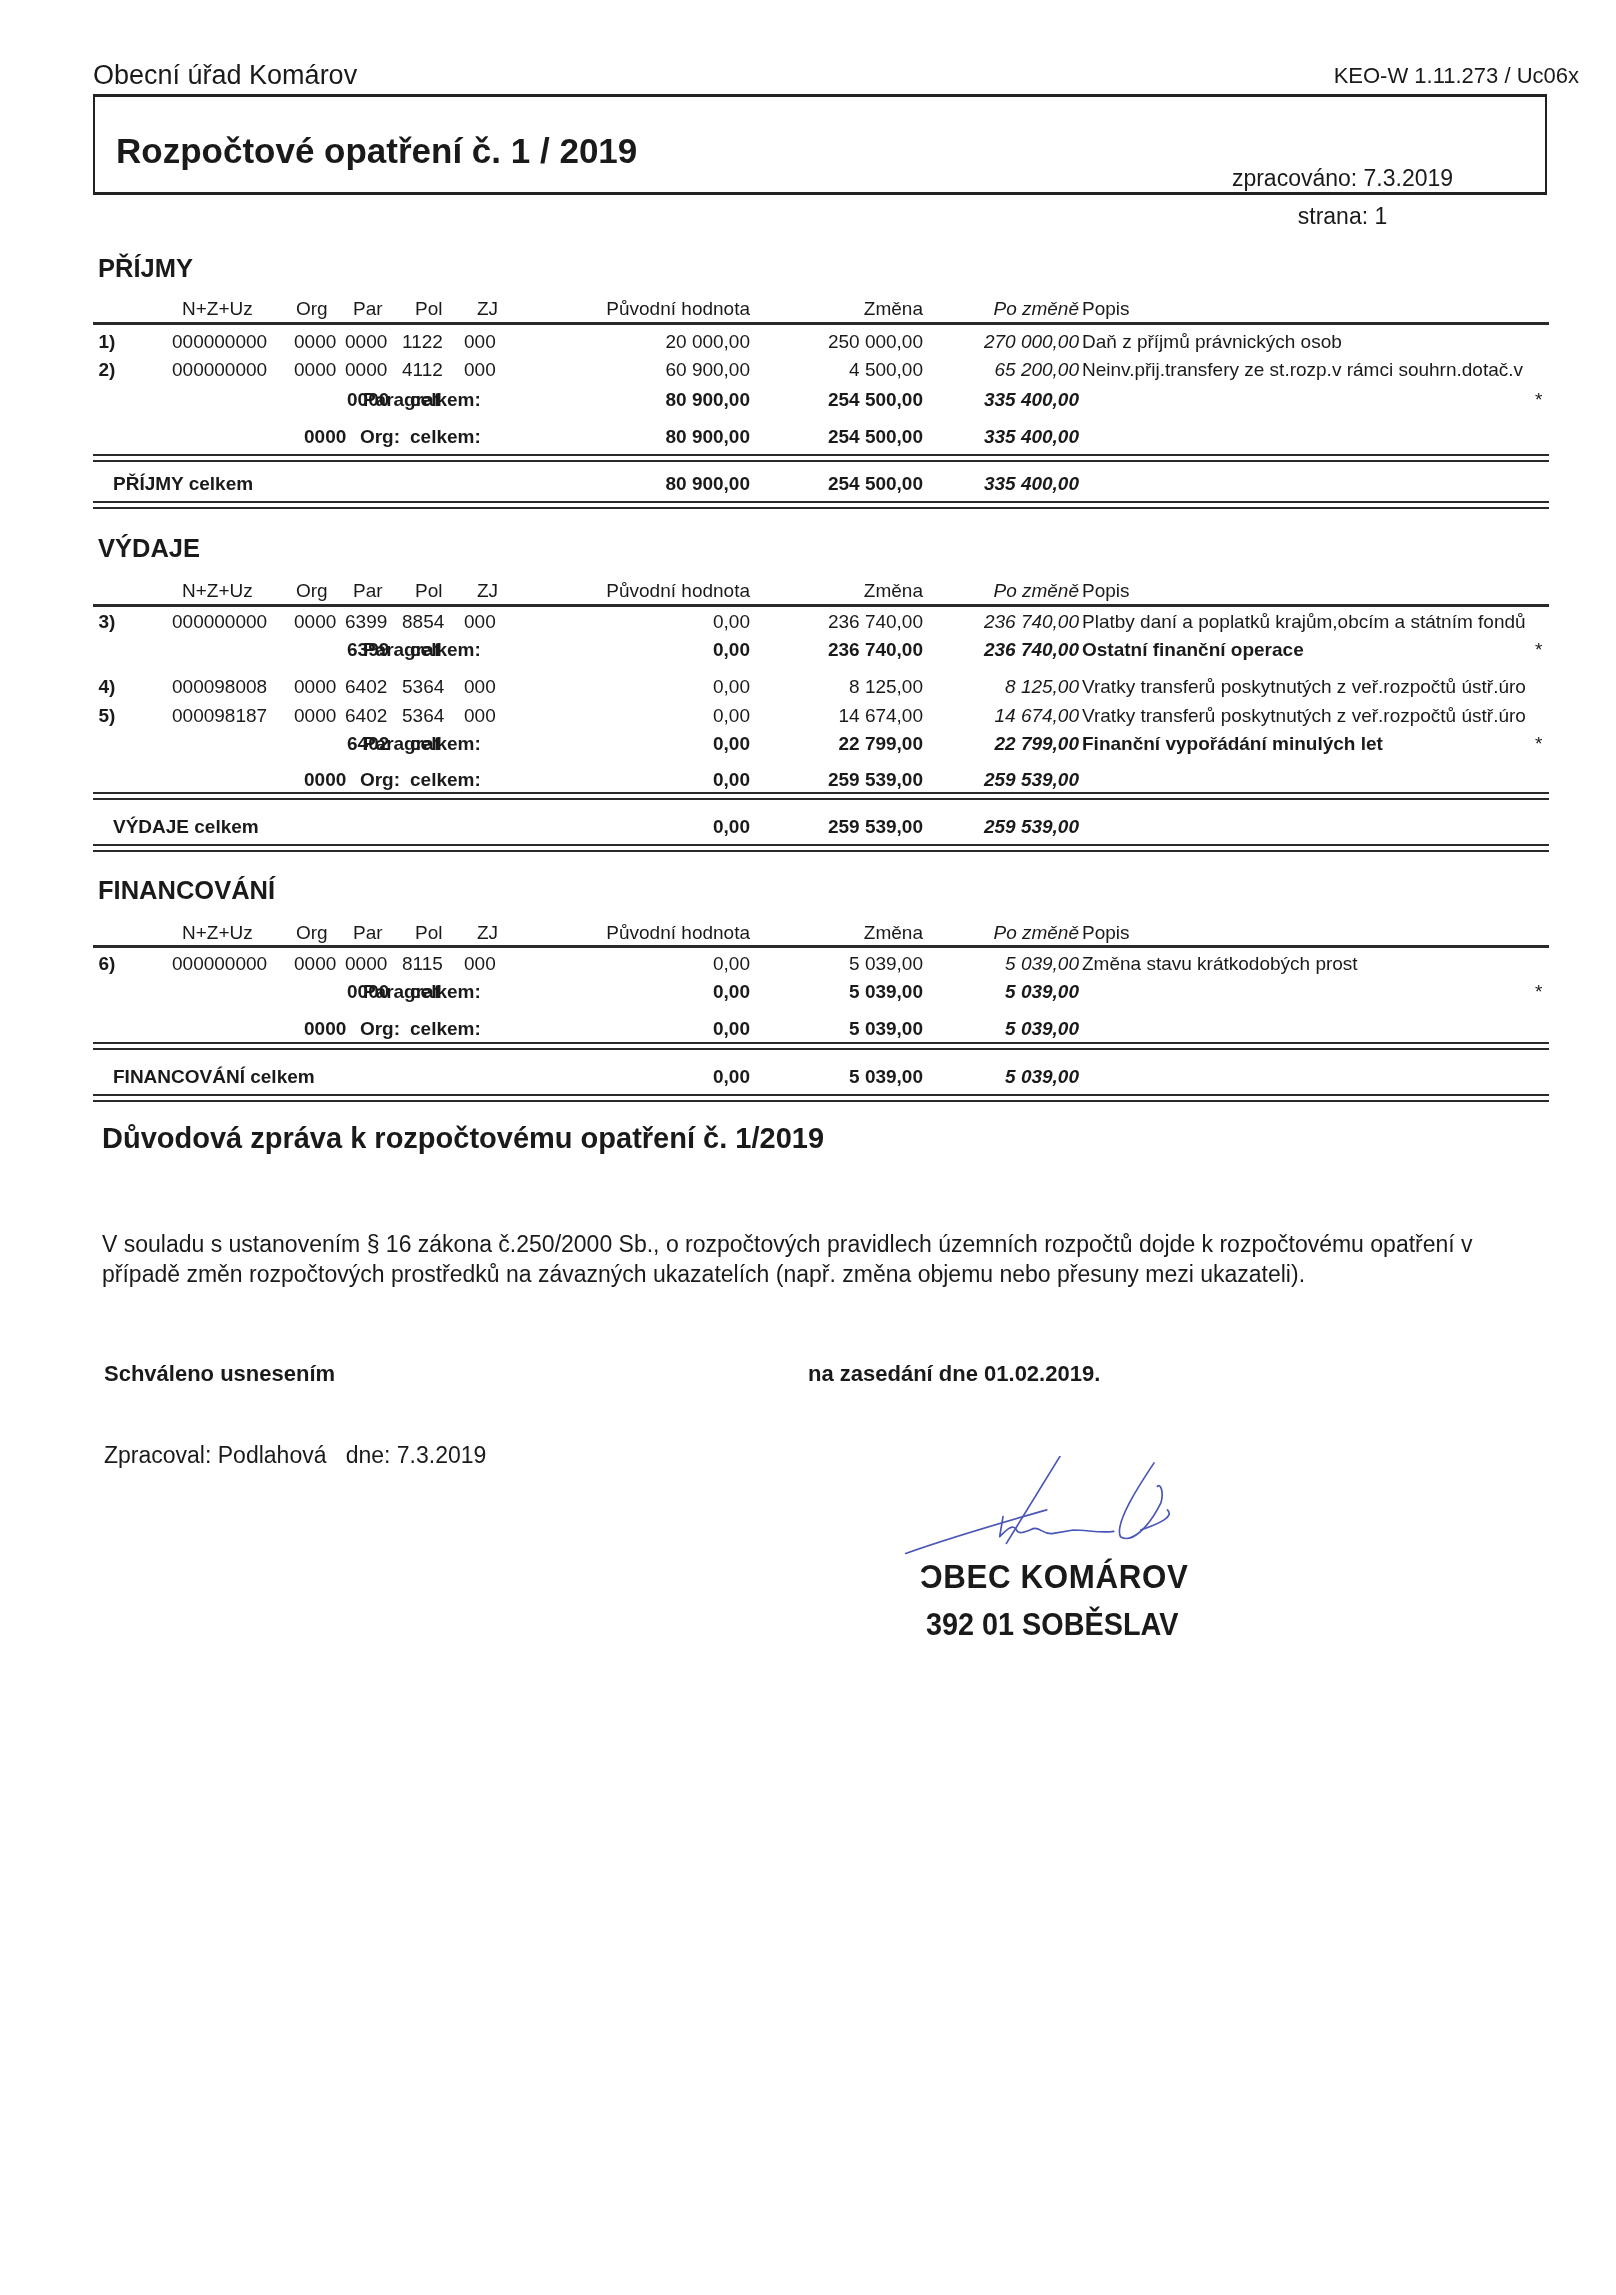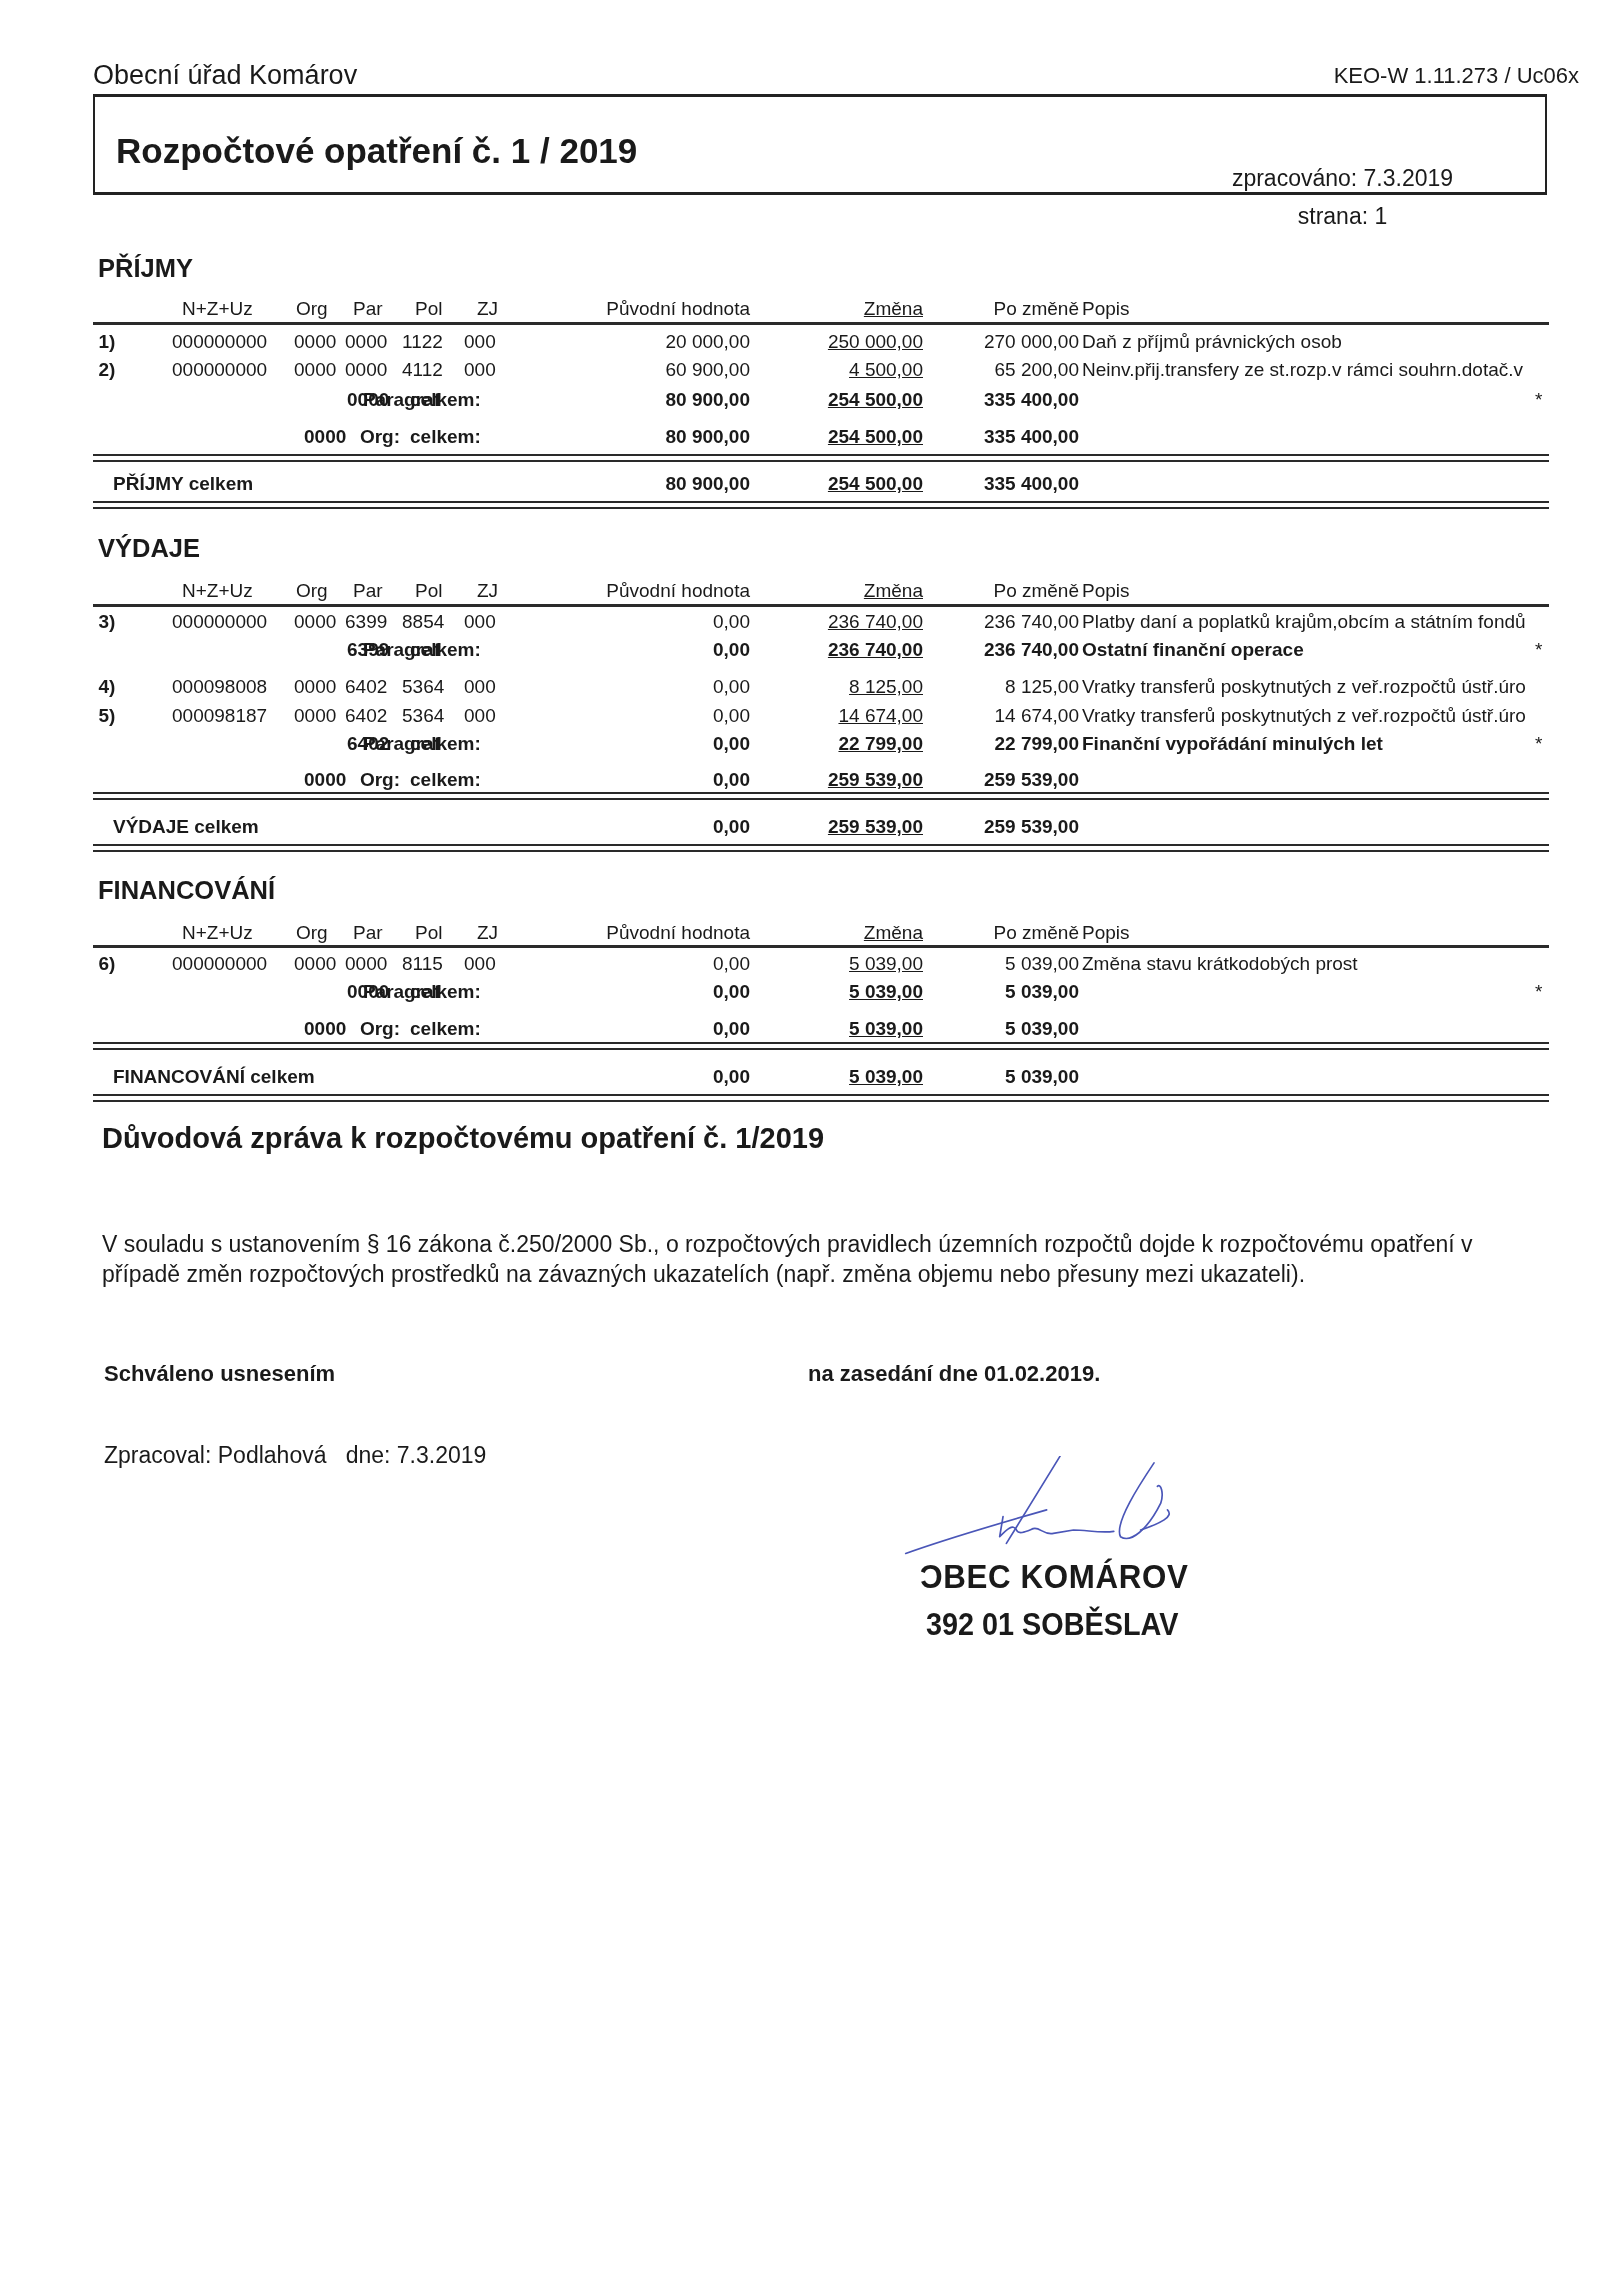--- a/index.html
+++ b/index.html
@@ -17,22 +17,22 @@
   .row { position: absolute; left: 93px; width: 1456px; height: 29.5px; font-size: 19px; }
   .row span { position: absolute; top: 0; white-space: nowrap; }
   .b { font-weight: bold; }
   .c-num { left: 5.4px; }
   .c-nzu { left: 79px; }
   .c-org { left: 201px; }
   .c-par { left: 252px; }
   .c-pol { left: 309px; }
   .c-zj  { left: 371px; }
   .c-puv { right: 799px; text-align: right; }
-  .c-zm  { right: 626px; text-align: right; text-decoration: underline; }
-  .c-po  { right: 470px; text-align: right; }
+  .c-zm  { right: 626px; text-align: right; }
+  .c-po  { right: 470px; text-align: right; font-style: italic; }
   .c-pop { left: 989px; }
   .c-star{ right: 6.7px; }
   .c-lbl-par { right: 1109px; text-align: right; }
   .c-lbl-org { right: 1149px; text-align: right; }
   .c-lbl-code-par { left: 254px; }
   .c-lbl-code-org { left: 211px; }
   .c-celkem { left: 317px; }
   .c-tot-lbl { left: 20px; }
   .hline { position: absolute; left: 93px; width: 1456px; height: 2.7px; background: #2a2a2a; }
   .dline { position: absolute; left: 93px; width: 1456px; height: 8px;

